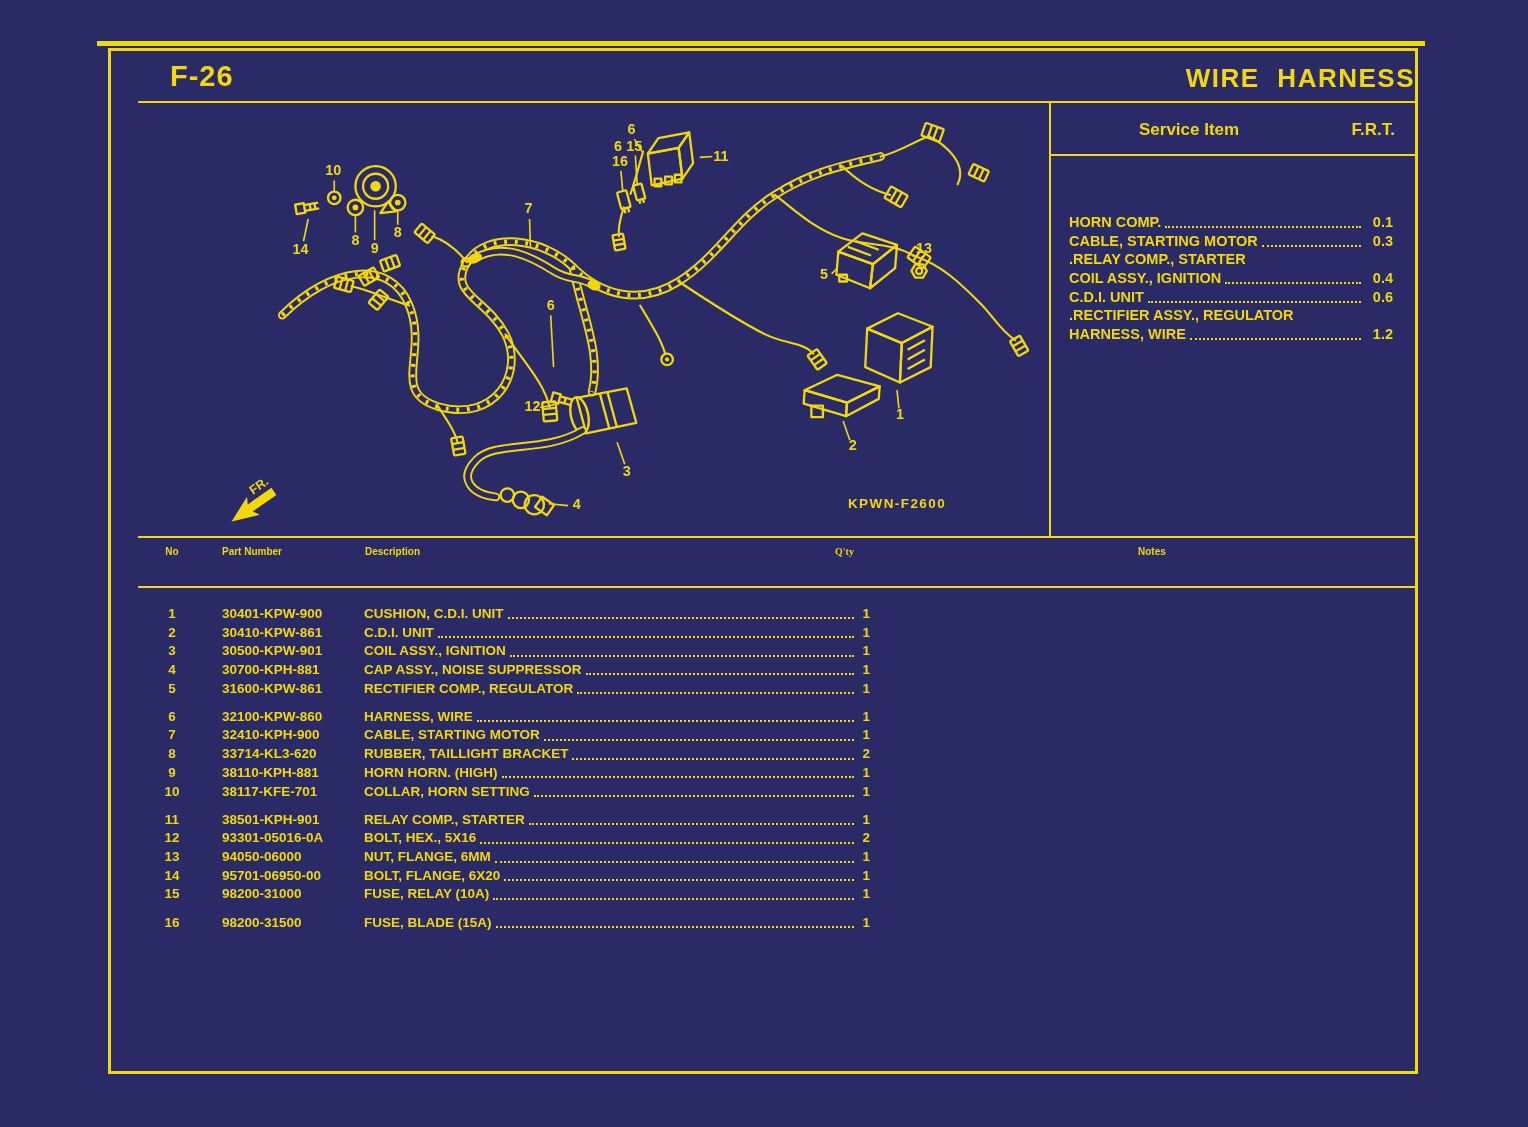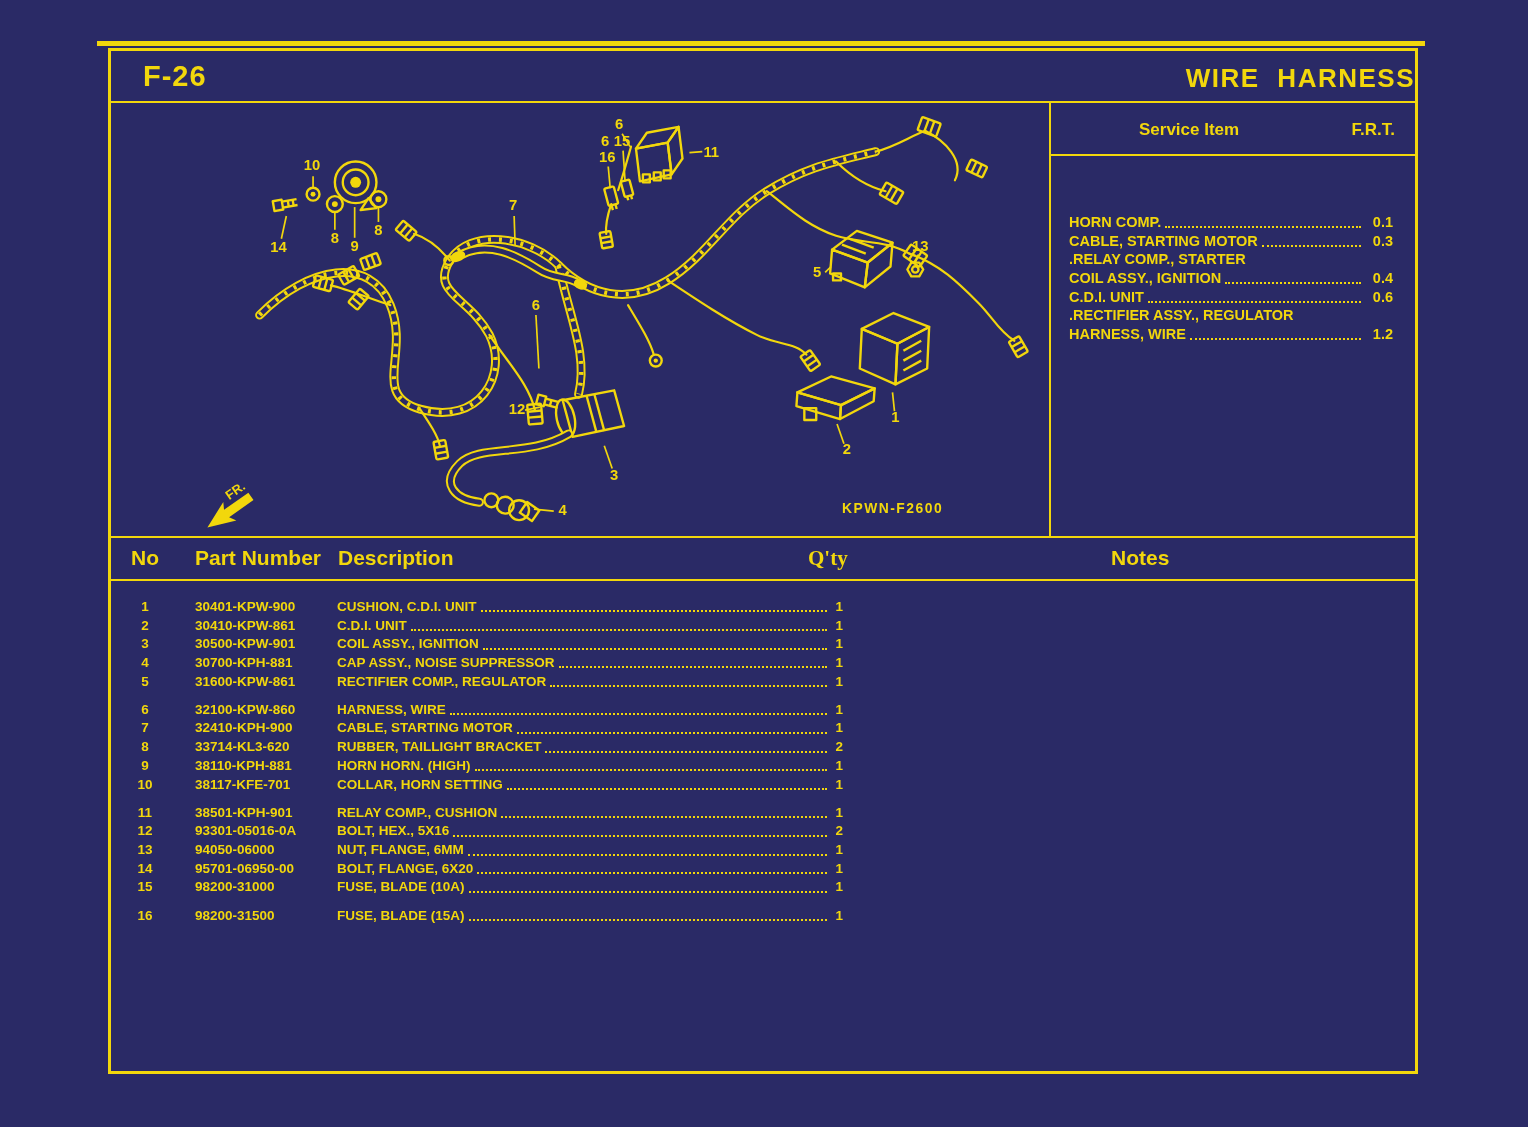--- a/index.html
+++ b/index.html
@@ -8,37 +8,38 @@
     background:#2a2a66;
     font-family:"Liberation Sans", sans-serif;
     font-weight:700;
     color:#f2d70c;
     position:relative;
   }
   .top-rule { position:absolute; left:97px; top:41px; width:1328px; height:5px; background:#f2d70c; }
   .frame {
     position:absolute; left:108px; top:48px; width:1310px; height:1026px;
     border:3px solid #f2d70c;
+    padding-left:27px;
   }
   .titlebar { height:52px; border-bottom:2px solid #f2d70c; position:relative; }
   .page-code { position:absolute; left:32px; top:9px; font-size:29px; letter-spacing:1px; }
   .doc-title { position:absolute; left:0; right:0; top:12px; text-align:right; font-size:26px; letter-spacing:1.5px; word-spacing:9px; }
   .content { display:flex; height:433px; }
   .diagram-panel { flex:1; position:relative; }
   .diagram-panel svg { position:absolute; left:0; top:0; width:100%; height:100%; }
   .service-panel { width:366px; border-left:2px solid #f2d70c; display:flex; flex-direction:column;gap:44px; }
   .service-header { height:53px; border-bottom:2px solid #f2d70c; position:relative; }
   .svc-title { position:absolute; left:88px; top:17px; font-size:17px; }
   .svc-frt { position:absolute; right:20px; top:17px; font-size:17px; }
   .service-body { padding:13px 22px 0 18px; }
   .srow { display:flex; align-items:center; height:18.6px; font-size:14.5px; }
   .sname { white-space:nowrap; }
   .dots { flex:1; border-bottom:2px dotted #f2d70c; height:12px; margin:0 4px; min-width:14px; }
   .sval { min-width:28px; text-align:right; }
-  .table-header { height:45px; border-top:2px solid #f2d70c; border-bottom:2px solid #f2d70c; position:relative; font-size:21px; }
+  .table-header { height:52px; border-top:2px solid #f2d70c; border-bottom:2px solid #f2d70c; position:relative; font-size:10px; }
   .th { position:absolute; top:8px; }
   .th-no { left:16px; width:36px; text-align:center; }
   .th-part { left:84px; }
   .th-desc { left:227px; }
   .th-qty { left:697px;font-family:Liberation Serif, serif; }
   .th-notes { left:1000px; }
   .table-body { padding-top:16px; }
   .prow { display:flex; align-items:center; height:18.7px; font-size:13.5px; }
   .c-no { margin-left:16px; width:36px; text-align:center; }
   .c-part { margin-left:32px; width:142px; white-space:nowrap; }
@@ -474,21 +475,21 @@
           <span class="dots"></span>
           <span class="qty">1</span>
         </span>
         <span class="c-notes"></span>
       </div>
       <div class="group-gap"></div>
       <div class="prow">
         <span class="c-no">11</span>
         <span class="c-part">38501-KPH-901</span>
         <span class="c-desc">
-          <span class="dname">RELAY COMP., CUSHION</span>
+          <span class="dname">RELAY COMP., STARTER</span>
           <span class="dots"></span>
           <span class="qty">1</span>
         </span>
         <span class="c-notes"></span>
       </div>
       <div class="prow">
         <span class="c-no">12</span>
         <span class="c-part">93301-05016-0A</span>
         <span class="c-desc">
           <span class="dname">BOLT, HEX., 5X16</span>
@@ -514,21 +515,21 @@
           <span class="dname">BOLT, FLANGE, 6X20</span>
           <span class="dots"></span>
           <span class="qty">1</span>
         </span>
         <span class="c-notes"></span>
       </div>
       <div class="prow">
         <span class="c-no">15</span>
         <span class="c-part">98200-31000</span>
         <span class="c-desc">
-          <span class="dname">FUSE, BLADE (10A)</span>
+          <span class="dname">FUSE, RELAY (10A)</span>
           <span class="dots"></span>
           <span class="qty">1</span>
         </span>
         <span class="c-notes"></span>
       </div>
       <div class="group-gap"></div>
       <div class="prow">
         <span class="c-no">16</span>
         <span class="c-part">98200-31500</span>
         <span class="c-desc">

